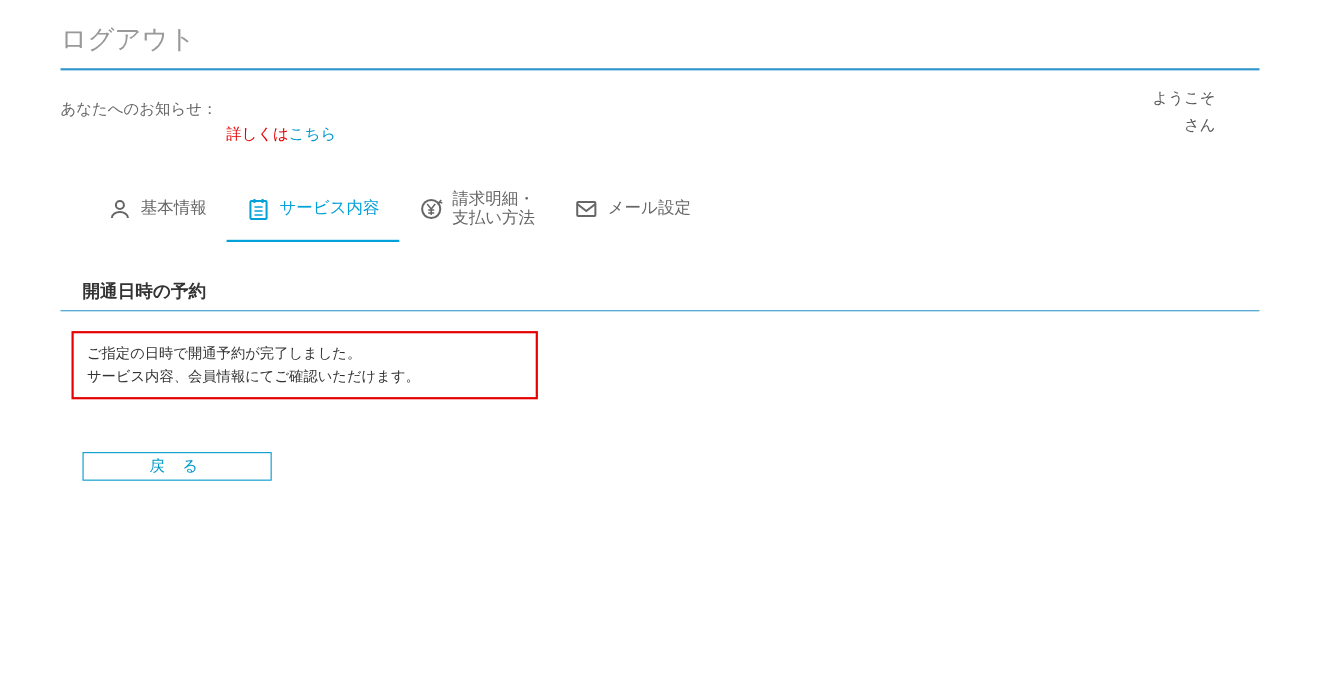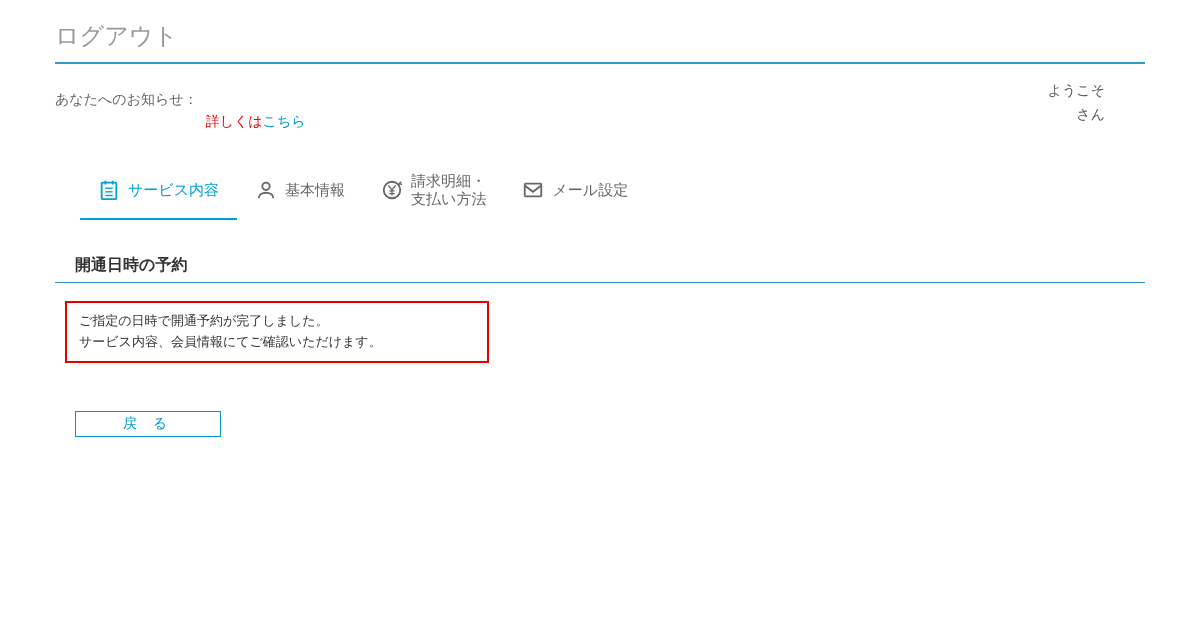--- a/index.html
+++ b/index.html
@@ -126,21 +126,21 @@
       padding: 8px 12px;
       margin-left: 10px;
       width: 424px;
       font-size: 13px;
       color: #333;
       line-height: 1.6;
     }
     .back-button {
       margin-top: 48px;
       margin-left: 20px;
-      width: 146px;
+      width: 172px;
       height: 26px;
       border: 1px solid #0099cc;
       background: #fff;
       color: #0099cc;
       font-size: 14px;
       letter-spacing: 6px;
       cursor: pointer;
       display: flex;
       align-items: center;
       justify-content: center;
@@ -160,44 +160,44 @@
       <span>詳しくは</span><span class="notice-link">こちら</span>
     </div>
   </div>
   <div class="user-area">
     <span class="welcome">ようこそ</span>
     <span class="san">さん</span>
   </div>
 </div>
 
 <div class="tabs">
+  <div class="tab">
+    <span class="tab-icon">
+      <svg viewBox="0 0 24 24">
+          <circle cx="12" cy="8" r="4" fill="none" stroke="#666" stroke-width="2"></circle>
+          <path d="M4 21c0-4 4-6 8-6s8 2 8 6" fill="none" stroke="#666" stroke-width="2"></path>
+        </svg>
+    </span>
+    <span class="tab-text">基本情報</span>
+  </div>
   <div class="tab active">
     <span class="tab-icon">
       <svg viewBox="0 0 24 24">
           <rect x="4" y="4" width="16" height="18" rx="1" fill="none" stroke="#00a0d8" stroke-width="2"></rect>
           <path d="M8 2v4M16 2v4" stroke="#00a0d8" stroke-width="2"></path>
           <line x1="8" y1="10" x2="16" y2="10" stroke="#00a0d8" stroke-width="1.5"></line>
           <line x1="8" y1="14" x2="16" y2="14" stroke="#00a0d8" stroke-width="1.5"></line>
           <line x1="8" y1="18" x2="16" y2="18" stroke="#00a0d8" stroke-width="1.5"></line>
         </svg>
     </span>
     <span class="tab-text">サービス内容</span>
   </div>
   <div class="tab">
     <span class="tab-icon">
       <svg viewBox="0 0 24 24">
-          <circle cx="12" cy="8" r="4" fill="none" stroke="#666" stroke-width="2"></circle>
-          <path d="M4 21c0-4 4-6 8-6s8 2 8 6" fill="none" stroke="#666" stroke-width="2"></path>
-        </svg>
-    </span>
-    <span class="tab-text">基本情報</span>
-  </div>
-  <div class="tab">
-    <span class="tab-icon">
-      <svg viewBox="0 0 24 24">
           <circle cx="12" cy="12" r="9" fill="none" stroke="#666" stroke-width="2"></circle>
           <path d="M8 7l4 5 4-5M12 12v6M9 13h6M9 16h6" fill="none" stroke="#666" stroke-width="1.5"></path>
           <path d="M20 5l2-2M20 5l-1 3M20 5l3 1" stroke="#666" stroke-width="1.5"></path>
         </svg>
     </span>
     <span class="tab-text">
       <span>請求明細・</span><br>
       <span>支払い方法</span>
     </span>
   </div>

